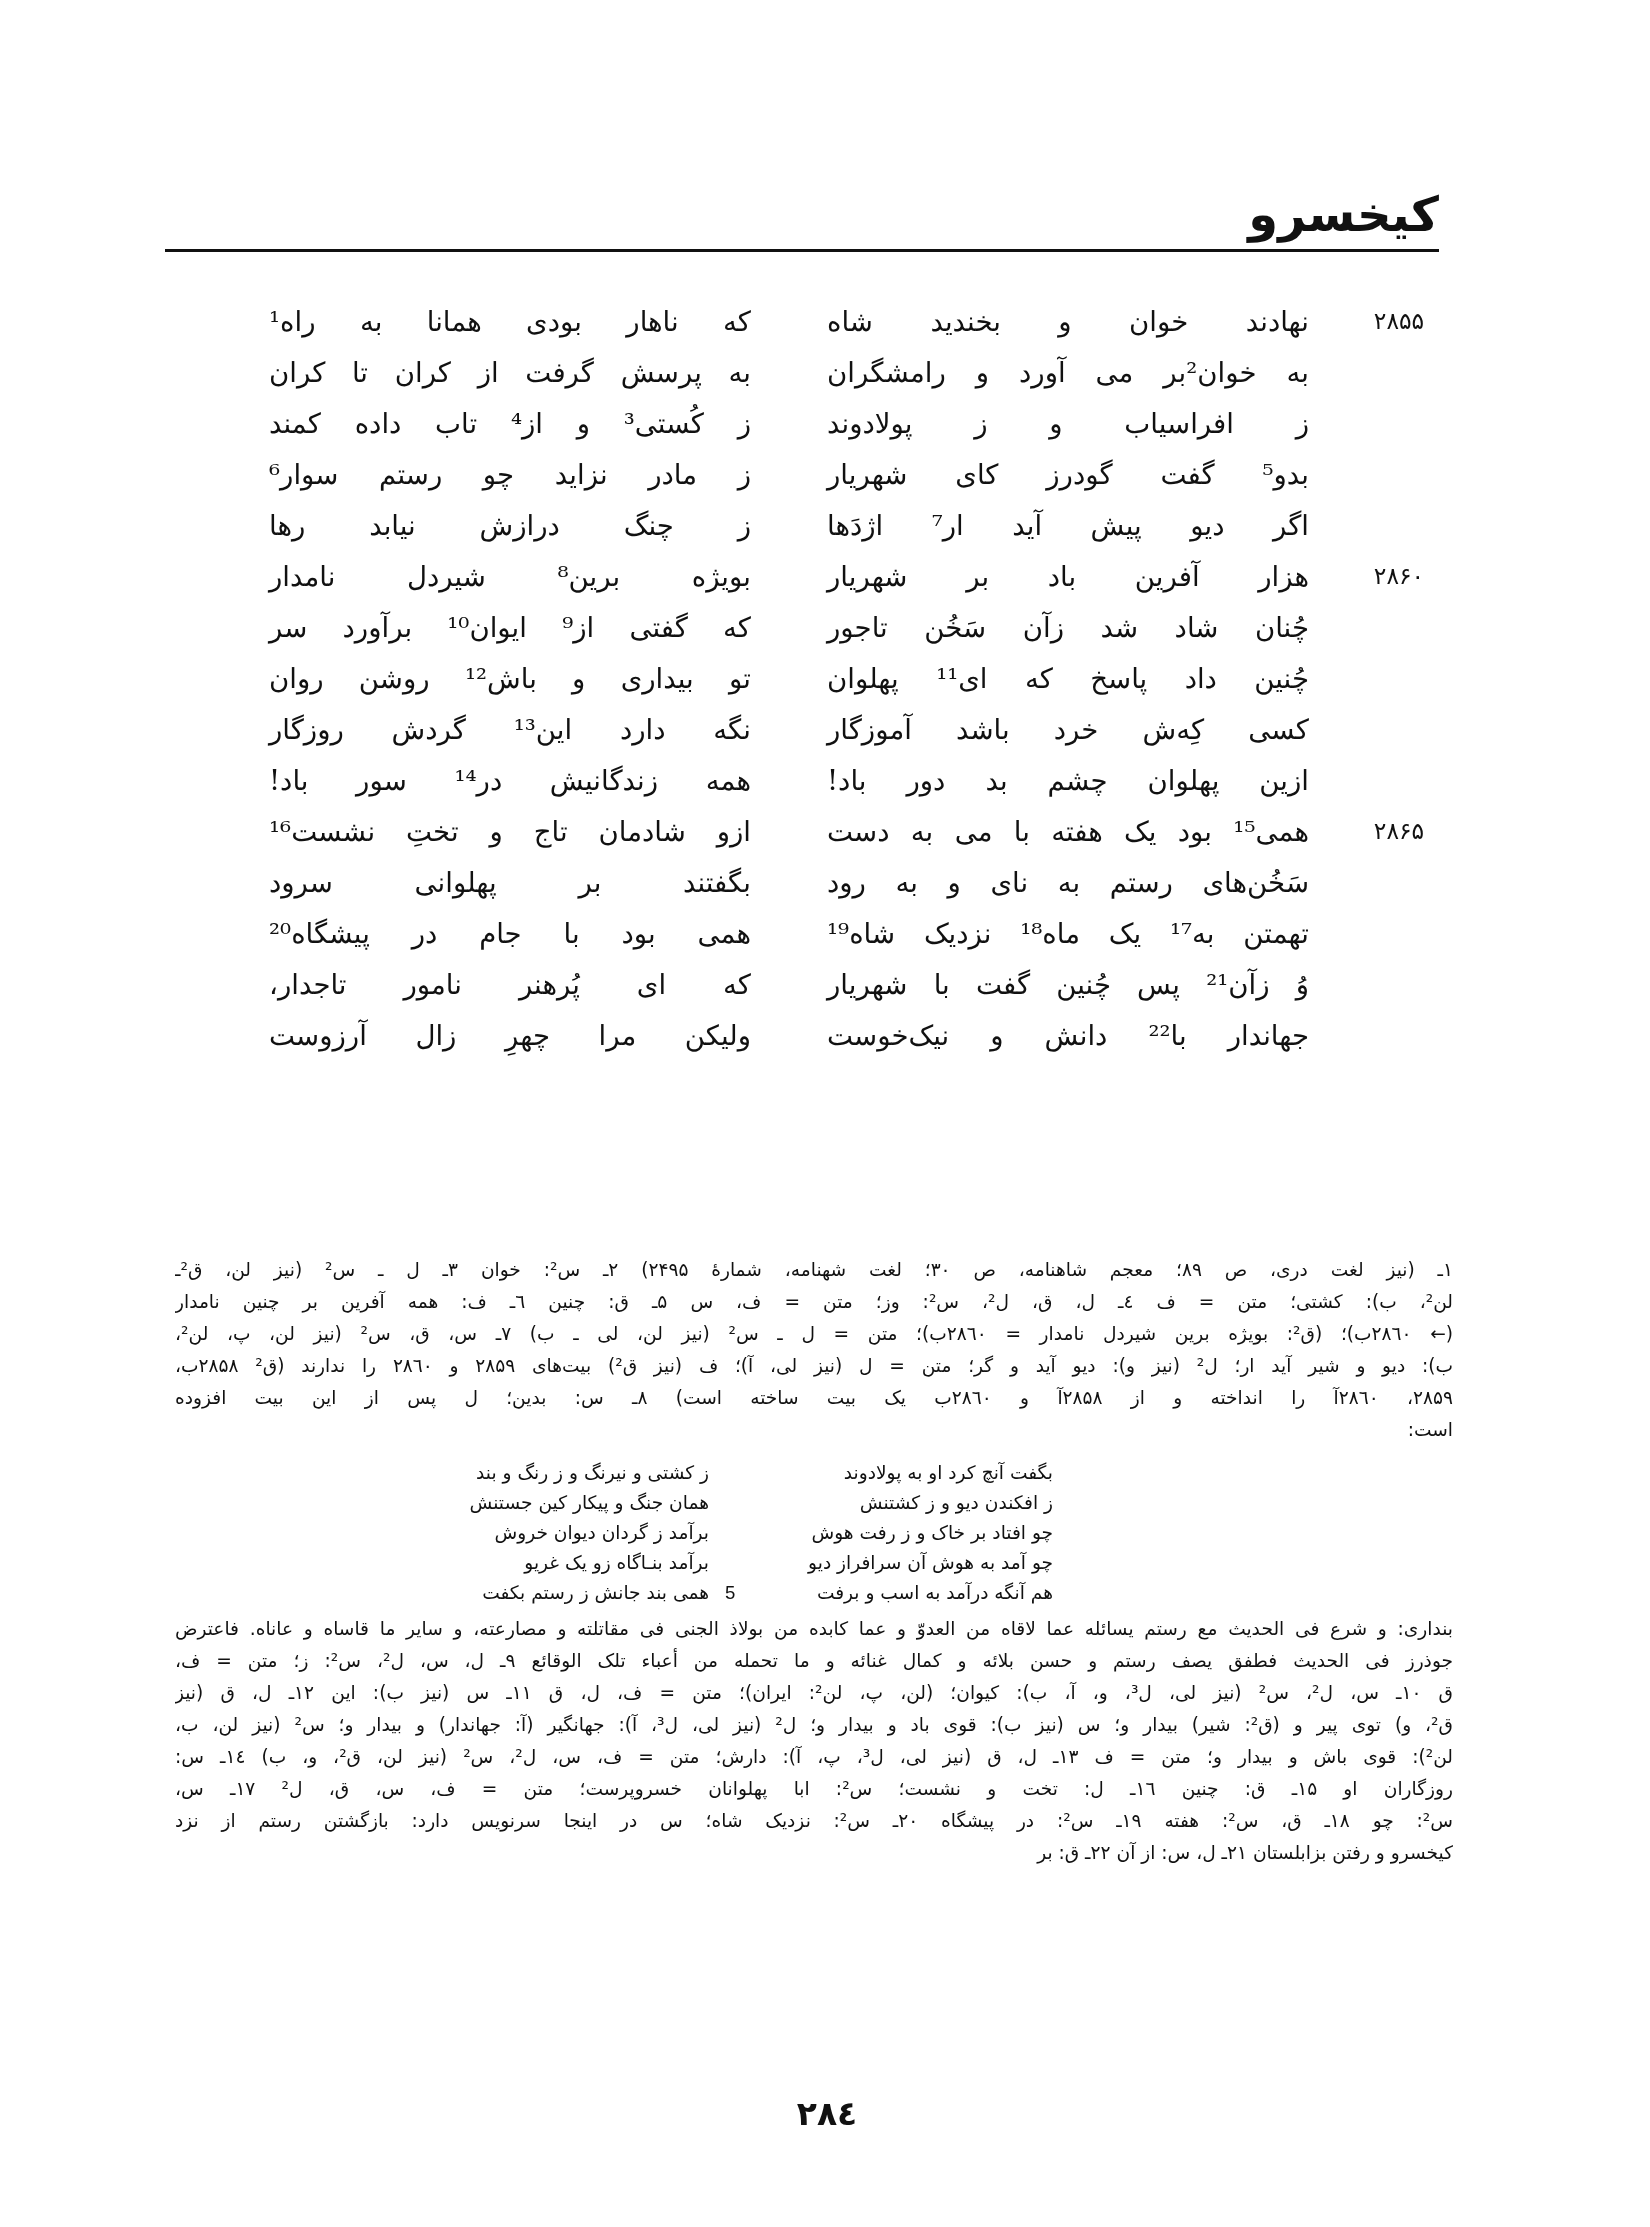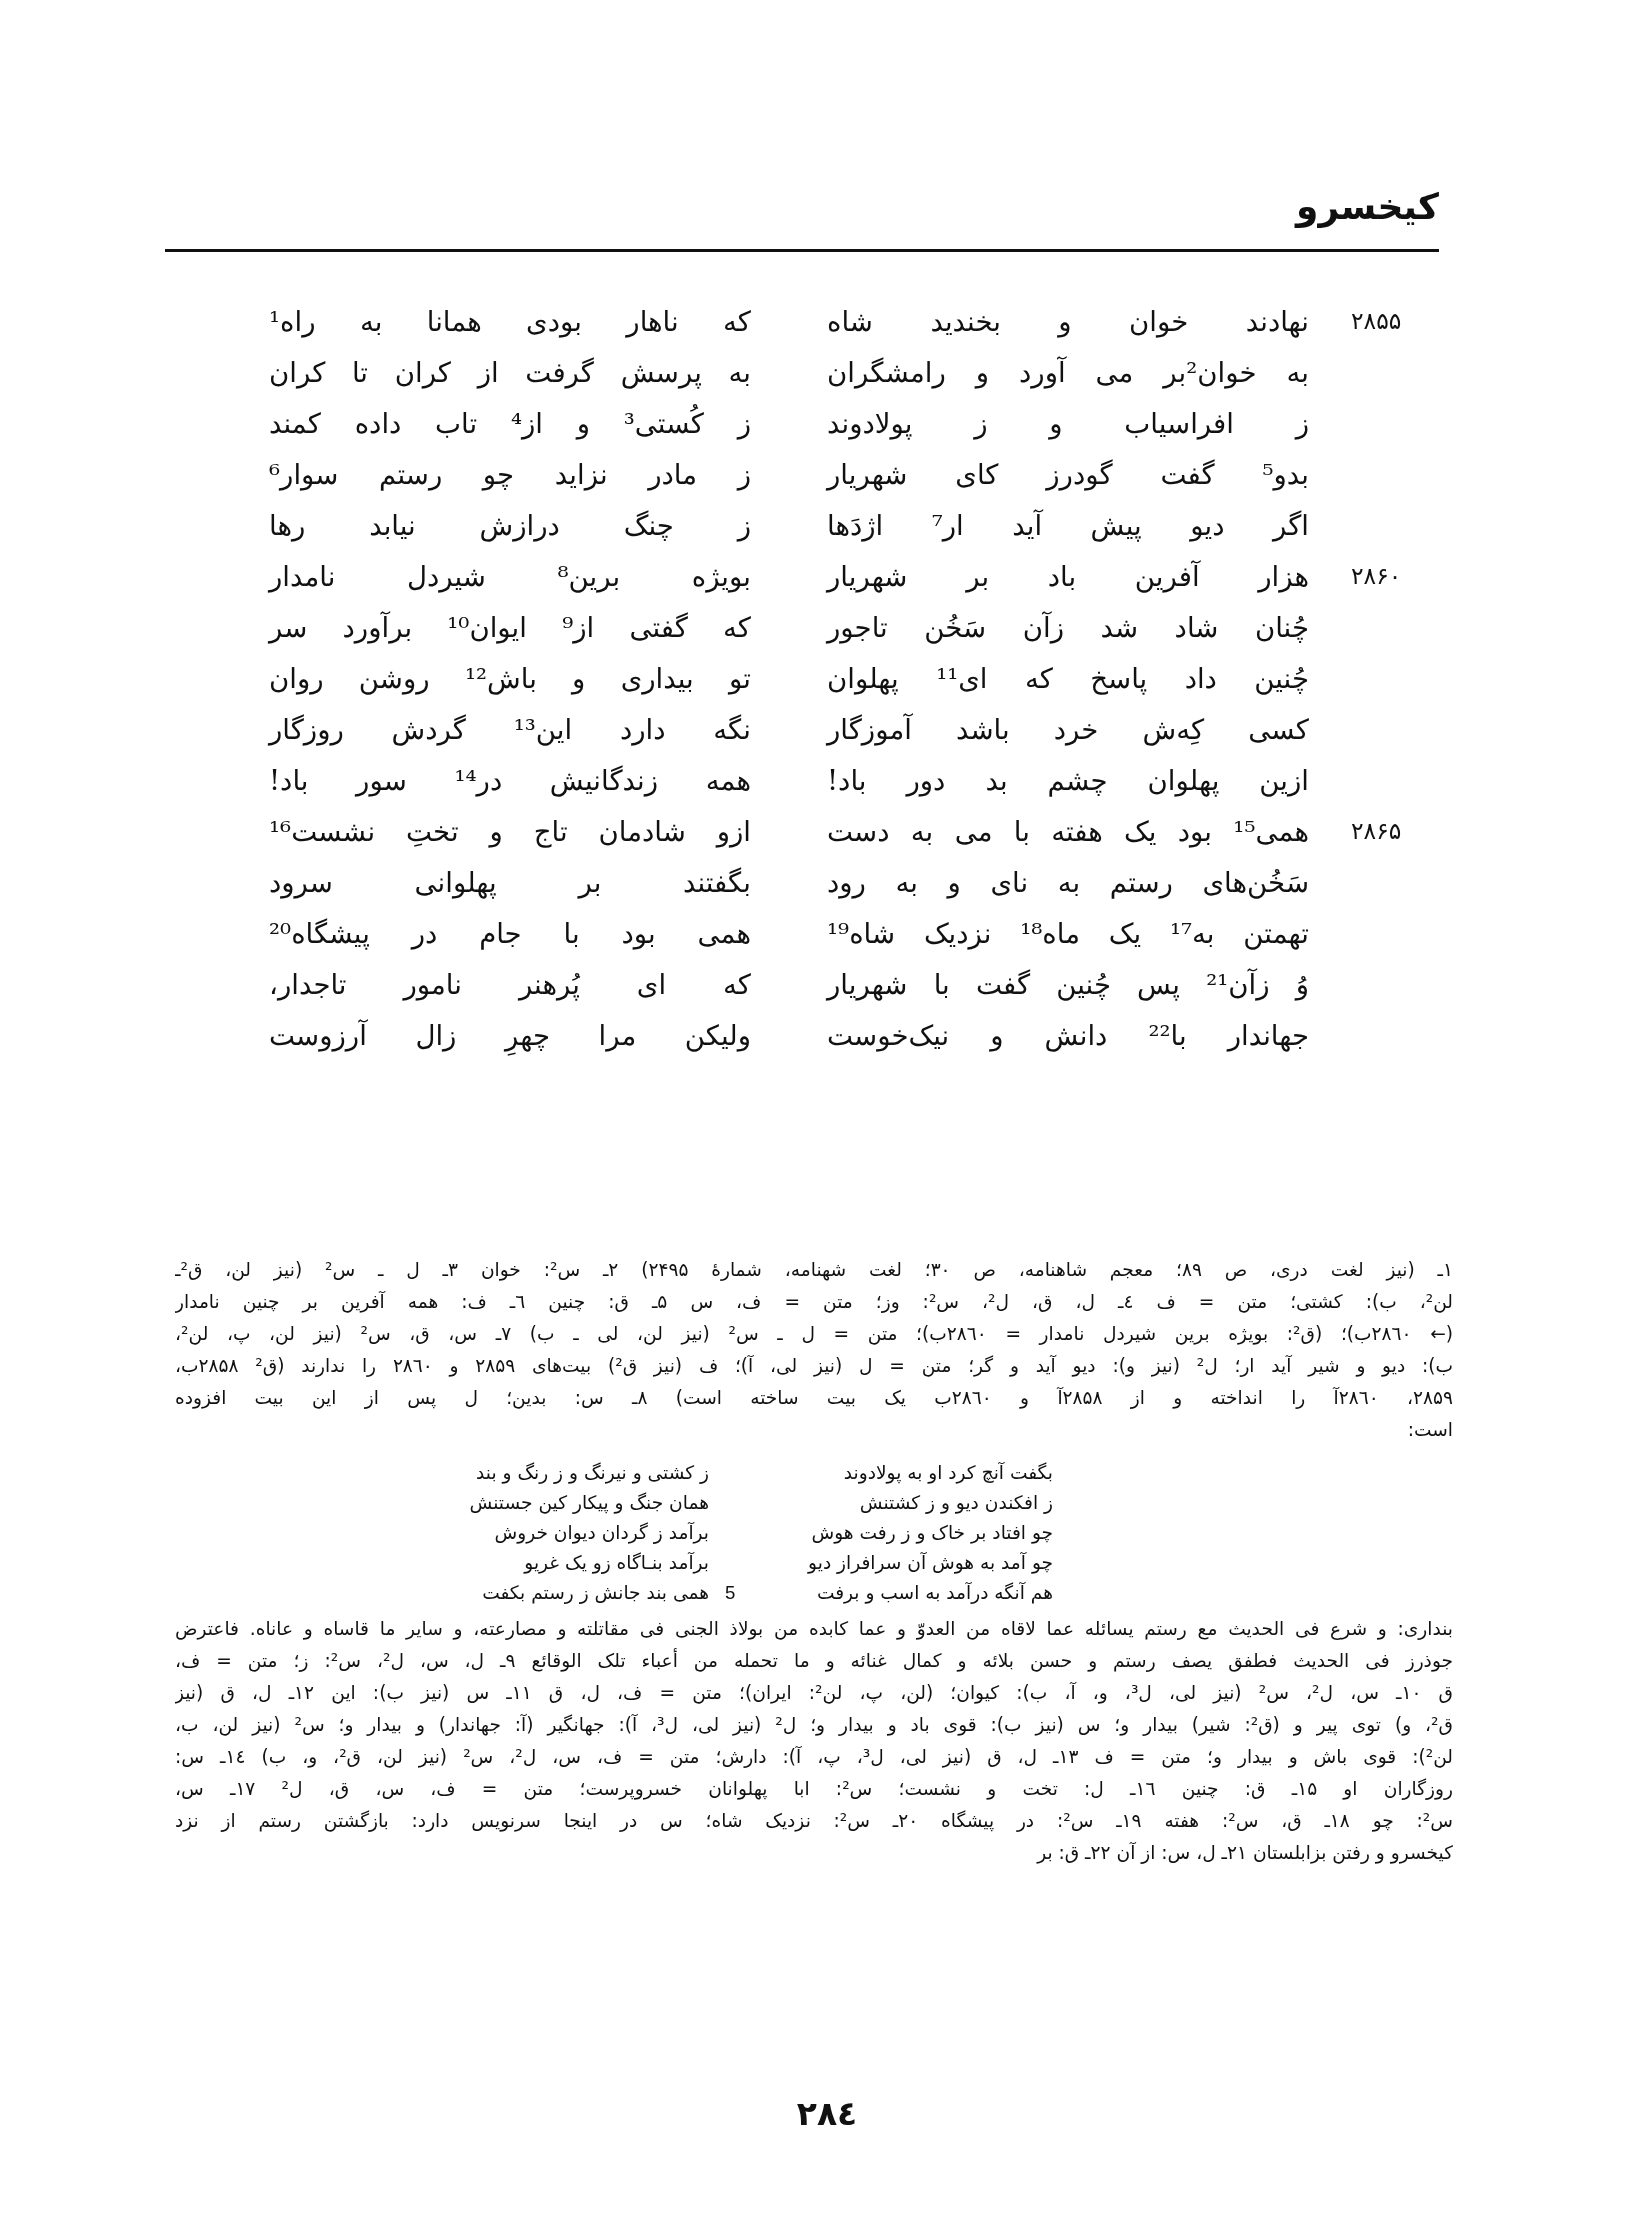--- a/index.html
+++ b/index.html
@@ -16,21 +16,21 @@
       top: 186px;
       width: 1274px;
       height: 69px;
     }
     .page-title {
       position: absolute;
       right: 0;
       top: 0;
       font-family: "DejaVu Sans", sans-serif;
       font-weight: bold;
-      font-size: 36px;
+      font-size: 48px;
       direction: rtl;
     }
     .header-rule {
       position: absolute;
       left: 0;
       right: 0;
       top: 63px;
       height: 3.4px;
       background: #111;
     }
@@ -47,21 +47,21 @@
       display: flex;
       flex-direction: row;
       align-items: center;
       font-size: 27.6px;
       line-height: 51px;
     }
     .verse-num {
       position: absolute;
       right: 0;
       width: 96px;
-      text-align: left;
+      text-align: center;
       font-family: "DejaVu Sans", sans-serif;
       font-size: 23.4px;
     }
     .hemistich-right {
       position: absolute;
       right: 138px;
       width: 482px;
       text-align: justify;
       text-align-last: justify;
       white-space: nowrap;

